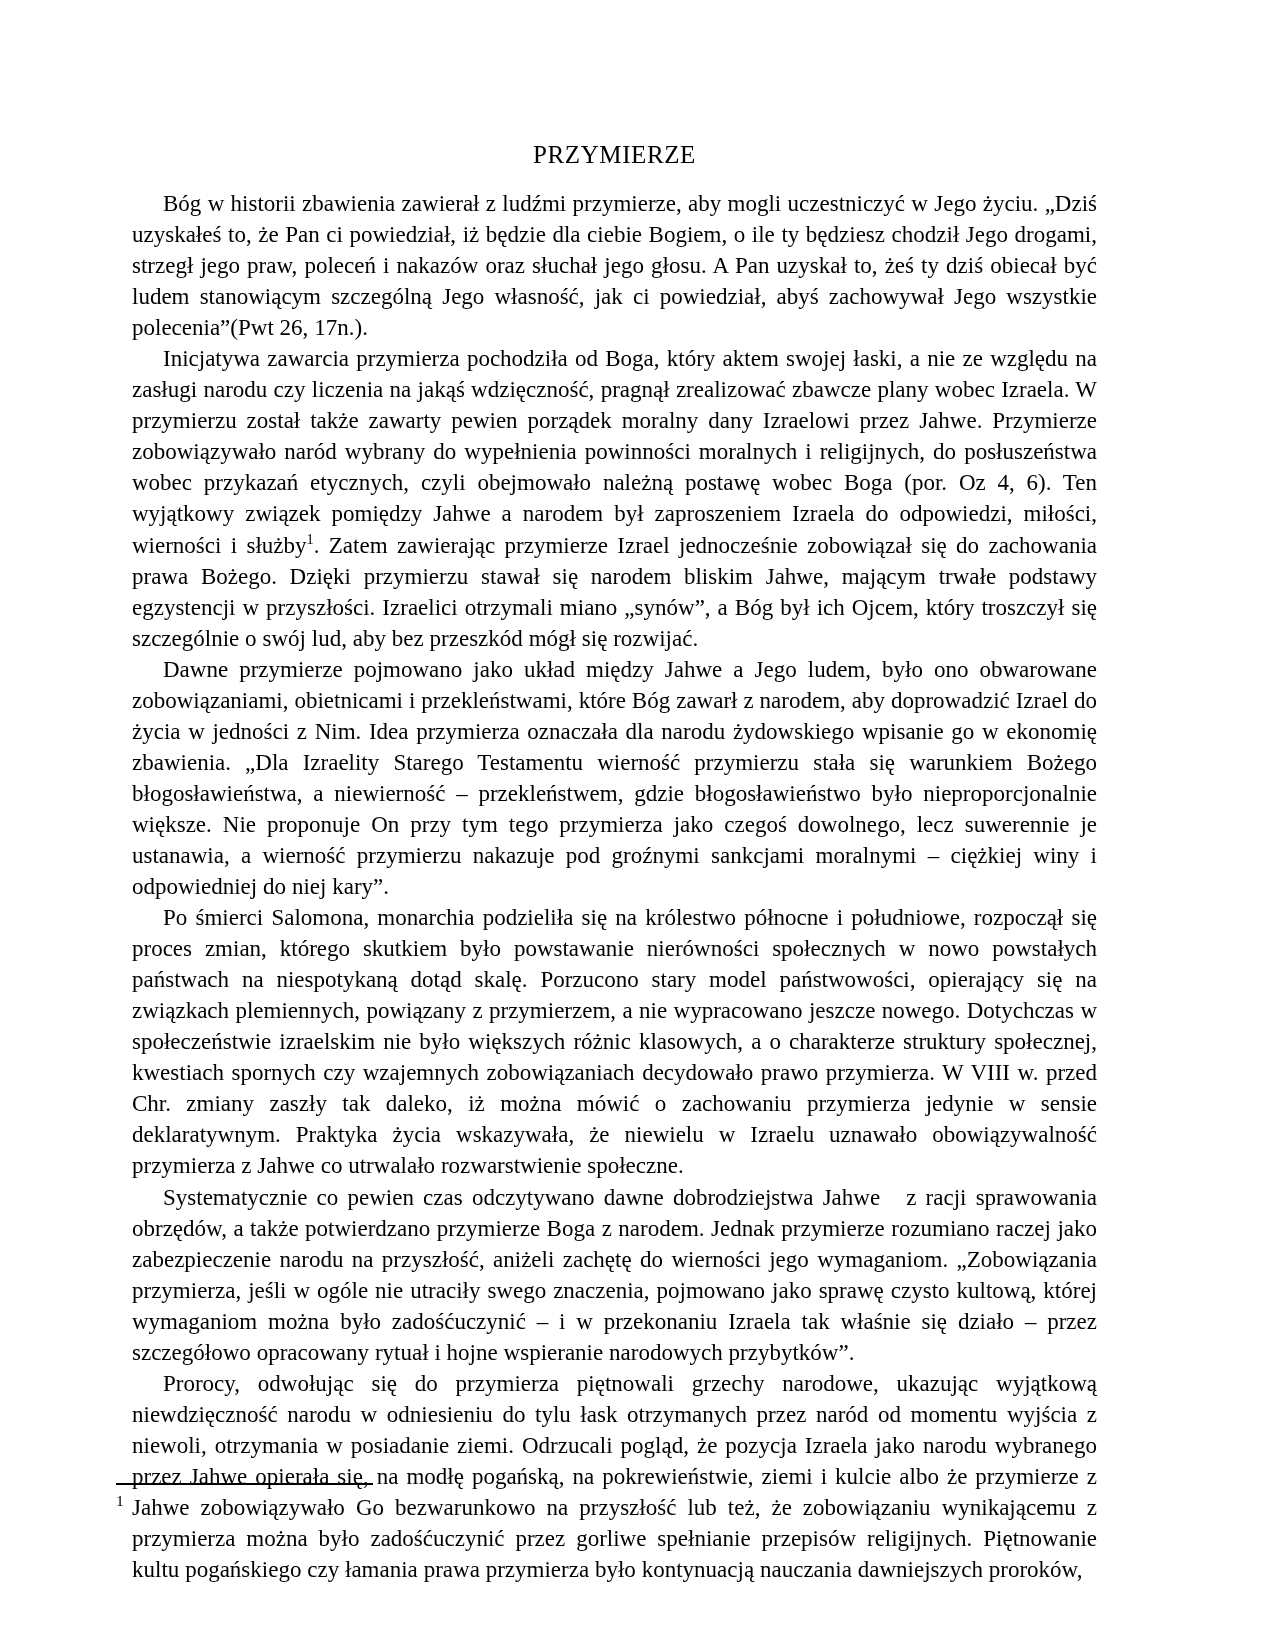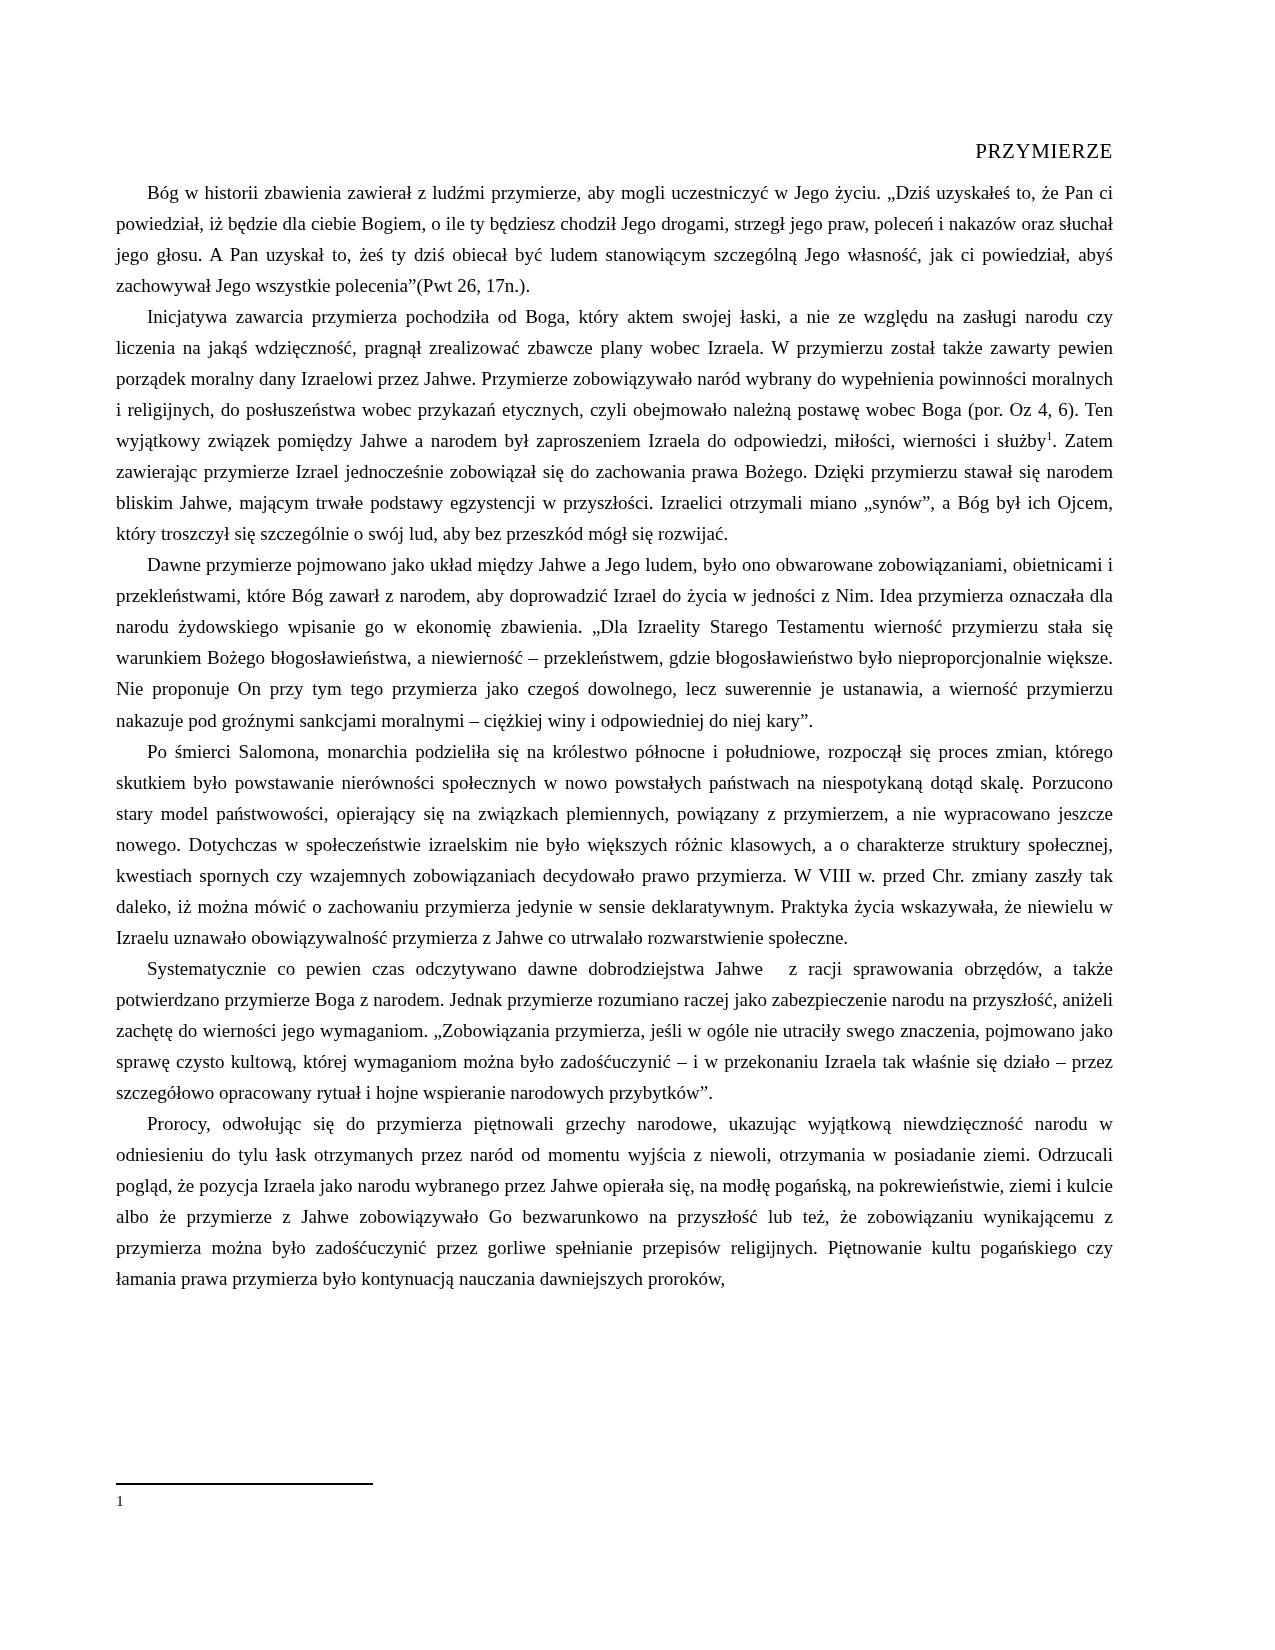--- a/index.html
+++ b/index.html
@@ -27,35 +27,35 @@
   }
 
   .content-block {
     position: absolute;
     left: 116px;
     top: 138px;
     width: 997px;
   }
 
   .doc-title {
-    text-align: right;
-    font-size: 21px;
+    text-align: center;
+    font-size: 25px;
     line-height: 1.32;
     letter-spacing: 0.6px;
     font-weight: 400;
-    margin: 0 0 11px 0;
+    margin: 0 0 17px 0;
     white-space: pre;
   }
 
   .body-text {
-    font-size: 19px;
+    font-size: 23px;
     line-height: 31.05px;
     text-align: justify;
     text-justify: inter-word;
-    margin: 0;
+    margin: 16px;
     hyphens: none;
     -webkit-hyphens: none;
     word-spacing: 0.1px;
   }
 
   .body-text p {
     margin: 0;
     text-indent: 31px;
     text-align: justify;
     text-align-last: left;

